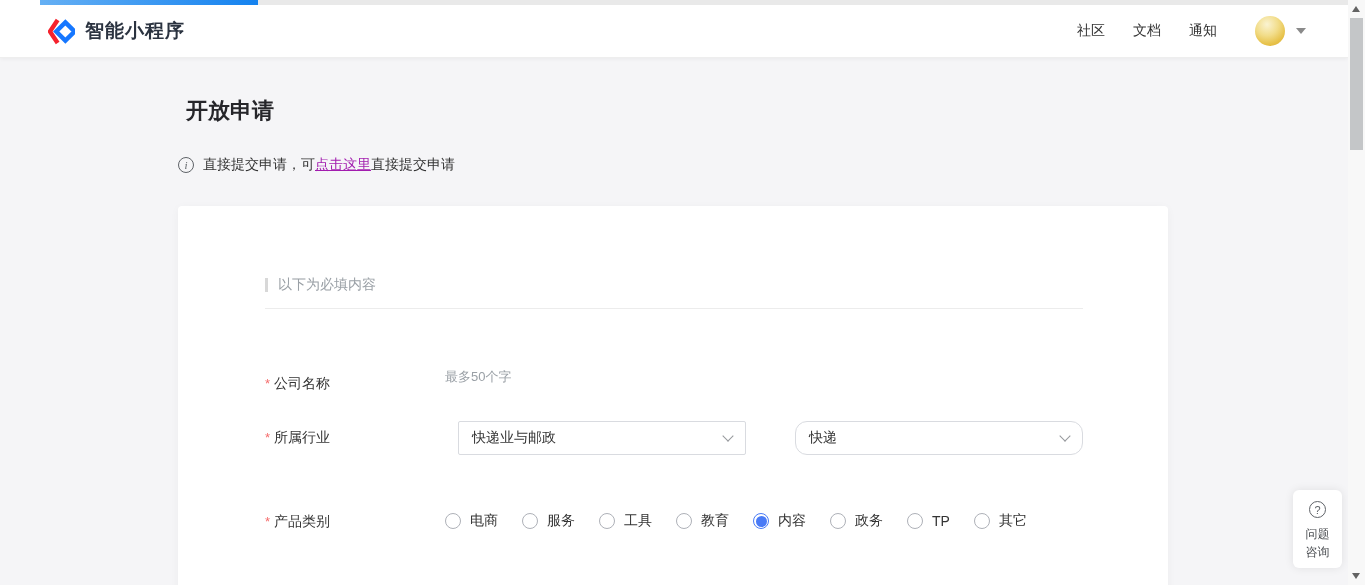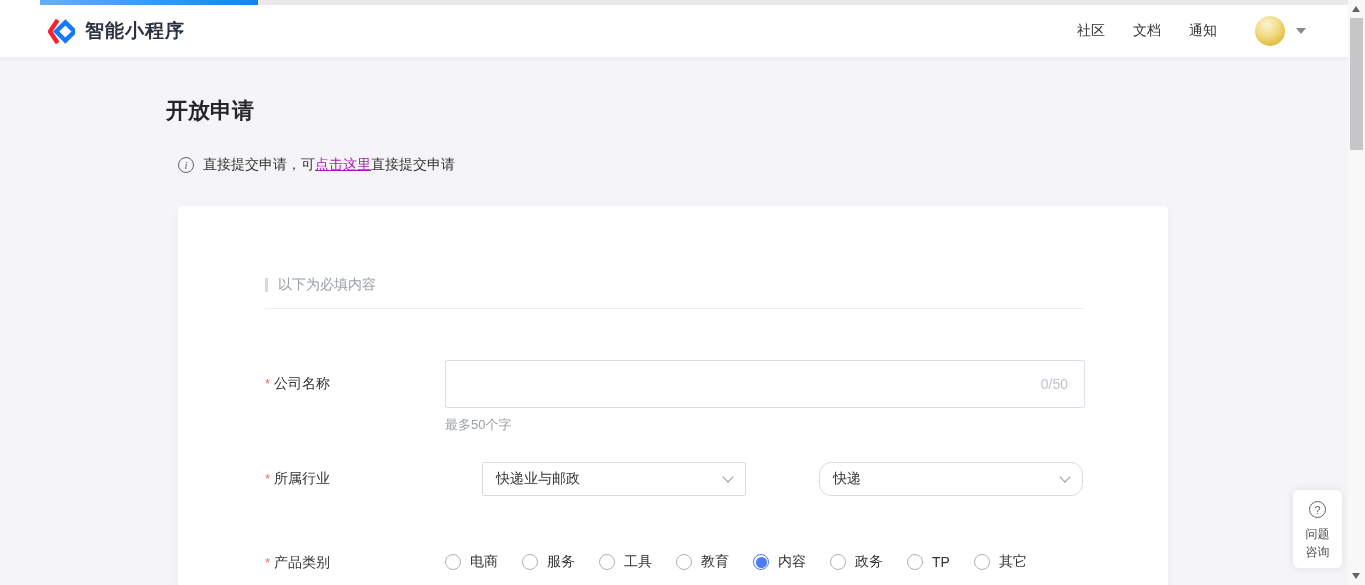--- a/index.html
+++ b/index.html
@@ -19,21 +19,21 @@
   .logo { display:flex; align-items:center; gap:10px; cursor:pointer; }
   .logo-text { font-size:19px; color:#2b3340; font-weight:600; letter-spacing:1px; }
   .nav { margin-left:auto; display:flex; align-items:center;font-family:Liberation Serif, serif; }
   .nav-item { font-size:14px; color:#333; margin-left:28px; cursor:pointer; }
   .avatar { width:30px; height:30px; border-radius:50%; margin-left:38px; cursor:pointer;
     background:radial-gradient(circle at 40% 28%, #faf3d2 0%, #f2dd8a 40%, #e7c24a 70%, #d9a92e 100%); }
   .caret-down { width:0; height:0; border-left:5px solid transparent; border-right:5px solid transparent;
     border-top:6px solid #8a8a8a; margin-left:11px; cursor:pointer; }
 
   
-  .page-title { position:absolute; left:166px; top:96px; font-size:22px; font-weight:600; color:#26262a; }
+  .page-title { position:absolute; left:186px; top:96px; font-size:22px; font-weight:600; color:#26262a; }
   .notice { position:absolute; left:178px; top:156px; display:flex; align-items:center; gap:9px;
     font-size:14px; color:#333; }
   .info-icon { width:16px; height:16px; border:1px solid #5f6368; border-radius:50%; flex:none;
     display:flex; align-items:center; justify-content:center; font-size:11px; color:#5f6368;
     font-family:"Liberation Serif","DejaVu Serif",serif; font-style:italic; }
   .notice a { color:#a21caf; text-decoration:underline; cursor:pointer; }
 
   
   .card { position:absolute; left:178px; top:206px; width:990px; height:400px; background:#fff;
     border-radius:4px; box-shadow:0 2px 10px rgba(0,0,0,0.04); }
@@ -53,21 +53,21 @@
   .row-category .form-label { padding-top:2px; }
   .req { color:#f56c6c; margin-right:4px; font-size:13px; }
 
   .company-input-wrap { width:640px; height:48px; border:1px solid #dcdfe6; border-radius:2px;
     background:#fff; display:flex; align-items:center; }
   .company-input-wrap input { flex:1; height:100%; border:none; outline:none; font-size:14px;
     padding:0 14px; background:transparent; font-family:inherit; }
   .counter { font-size:14px; color:#bfc3c9; padding-right:16px; }
   .helper { font-size:13px; color:#9aa0a6; margin-top:8px; }
 
-  .select-box { width:264px; height:34px; border:1px solid #d9dbe0; border-radius:2px; background:#fff;
+  .select-box { width:288px; height:34px; border:1px solid #d9dbe0; border-radius:2px; background:#fff;
     display:flex; align-items:center; justify-content:space-between; padding:0 13px;
     font-size:14px; color:#333; cursor:pointer; }
   .select-box + .select-box { margin-left:36px;border-radius:12px; }
   .chevron-down { width:8px; height:8px; border-right:1.5px solid #96989c; border-bottom:1.5px solid #96989c;
     transform:rotate(45deg); margin-top:-4px; flex:none; }
 
   .radio-group { display:flex; align-items:center; gap:24px; padding-top:1px; }
   .radio-item { display:flex; align-items:center; gap:9px; font-size:14px; color:#333; cursor:pointer; }
   .radio-circle { width:16px; height:16px; border:1px solid #aeb1b8; border-radius:50%; background:#fff; flex:none; position:relative; }
   .radio-circle.selected { border:1.5px solid #4a7bf6; }
@@ -131,24 +131,20 @@
       <span class="section-bar"></span>
       <span class="section-text">以下为必填内容</span>
     </div>
     <div class="divider"></div>
 
     <div class="form-row row-company">
       <div class="form-label">
         <span class="req">*</span><span>公司名称</span>
       </div>
       <div>
-        <div class="company-input-wrap">
-          <input type="text" value="" style="">
-          <span class="counter">0/50</span>
-        </div>
         <div class="helper">最多50个字</div>
       </div>
     </div>
 
     <div class="form-row row-industry">
       <div class="form-label">
         <span class="req">*</span><span>所属行业</span>
       </div>
       <div class="select-box">
         <span>快递业与邮政</span>

